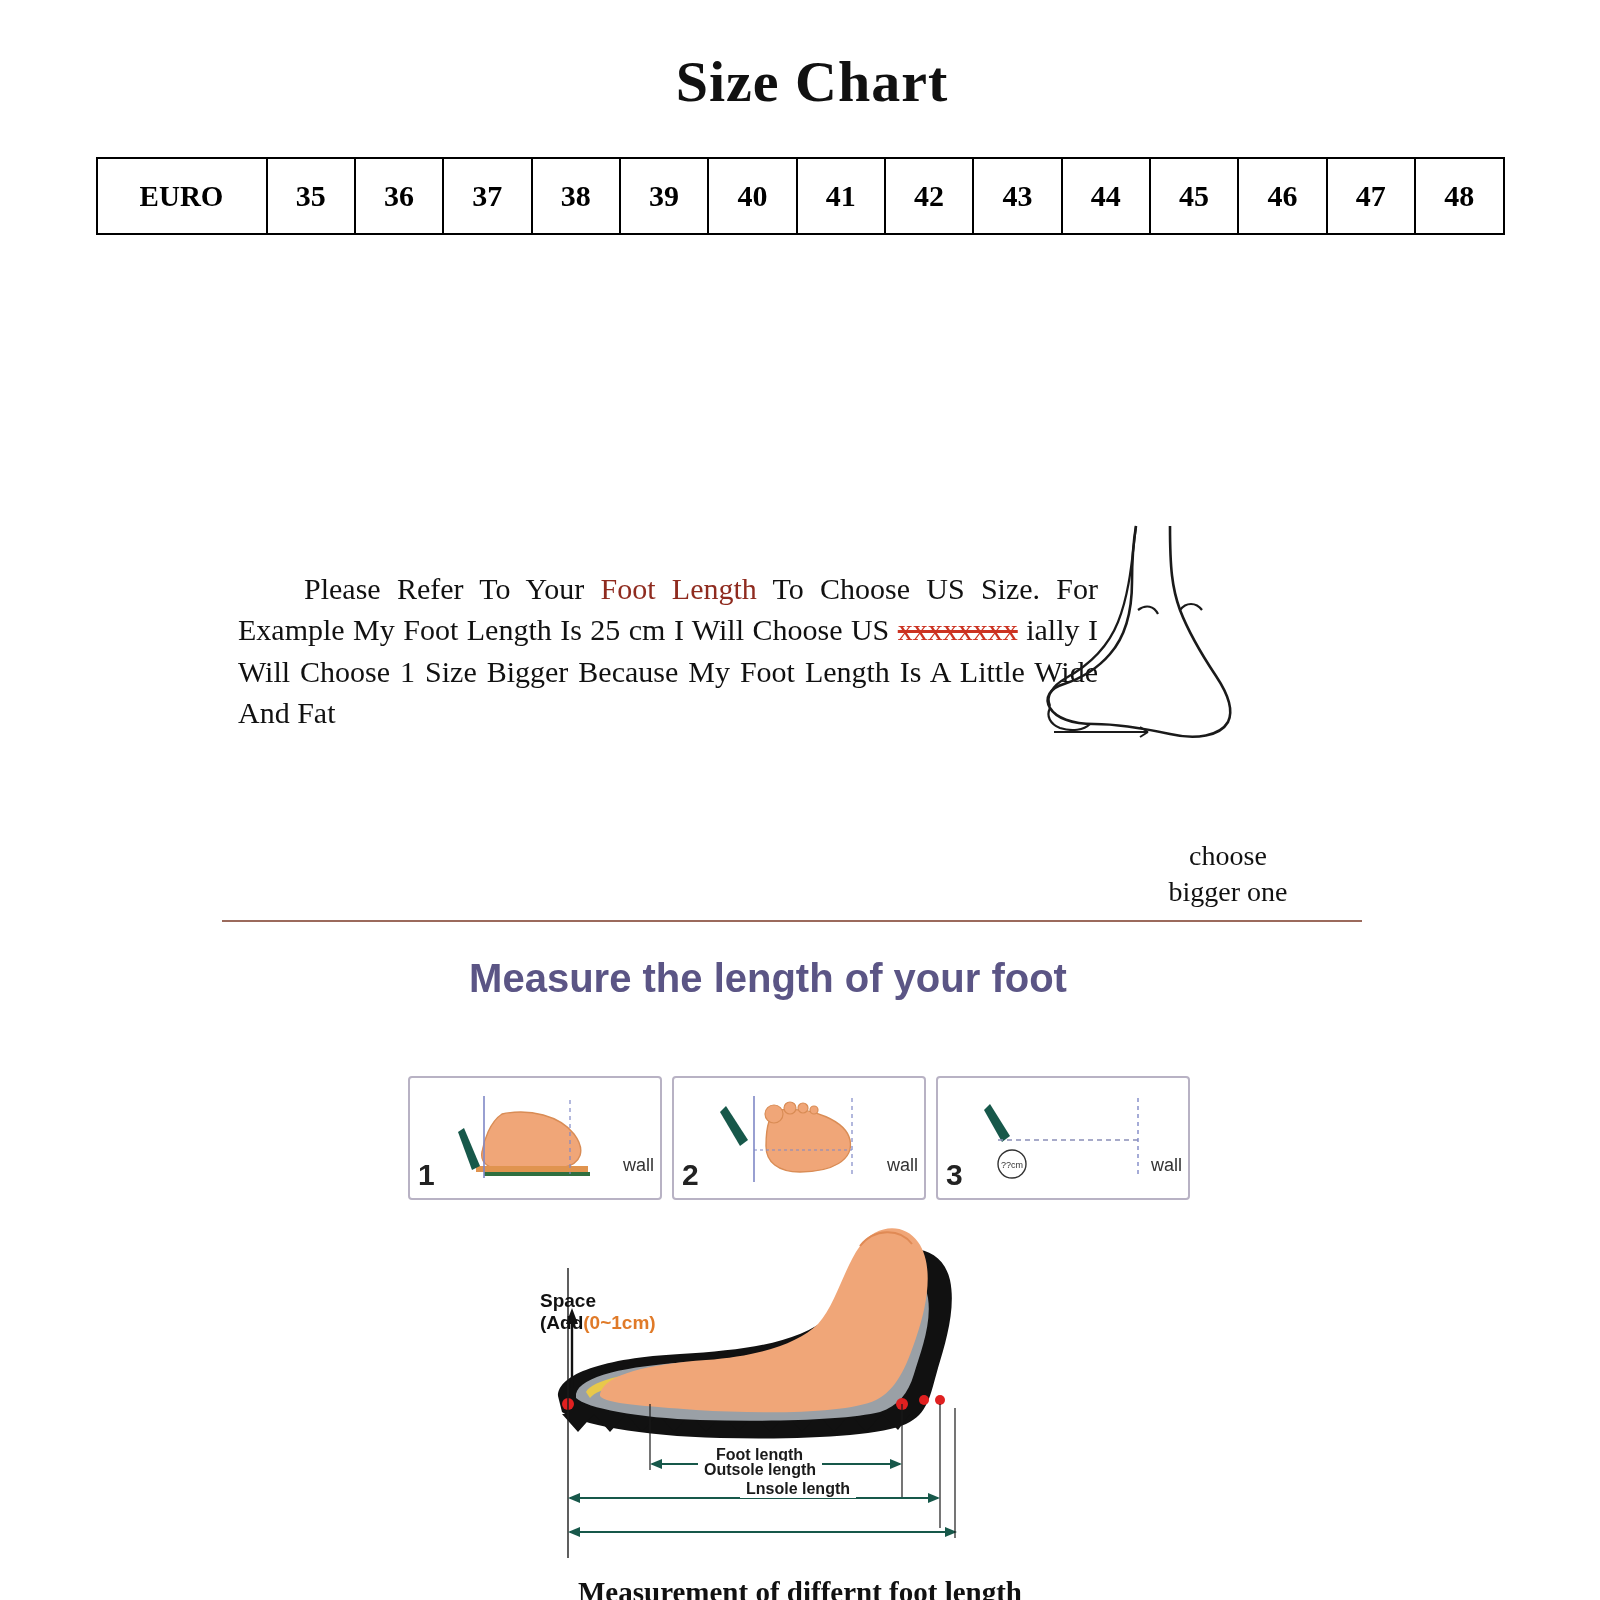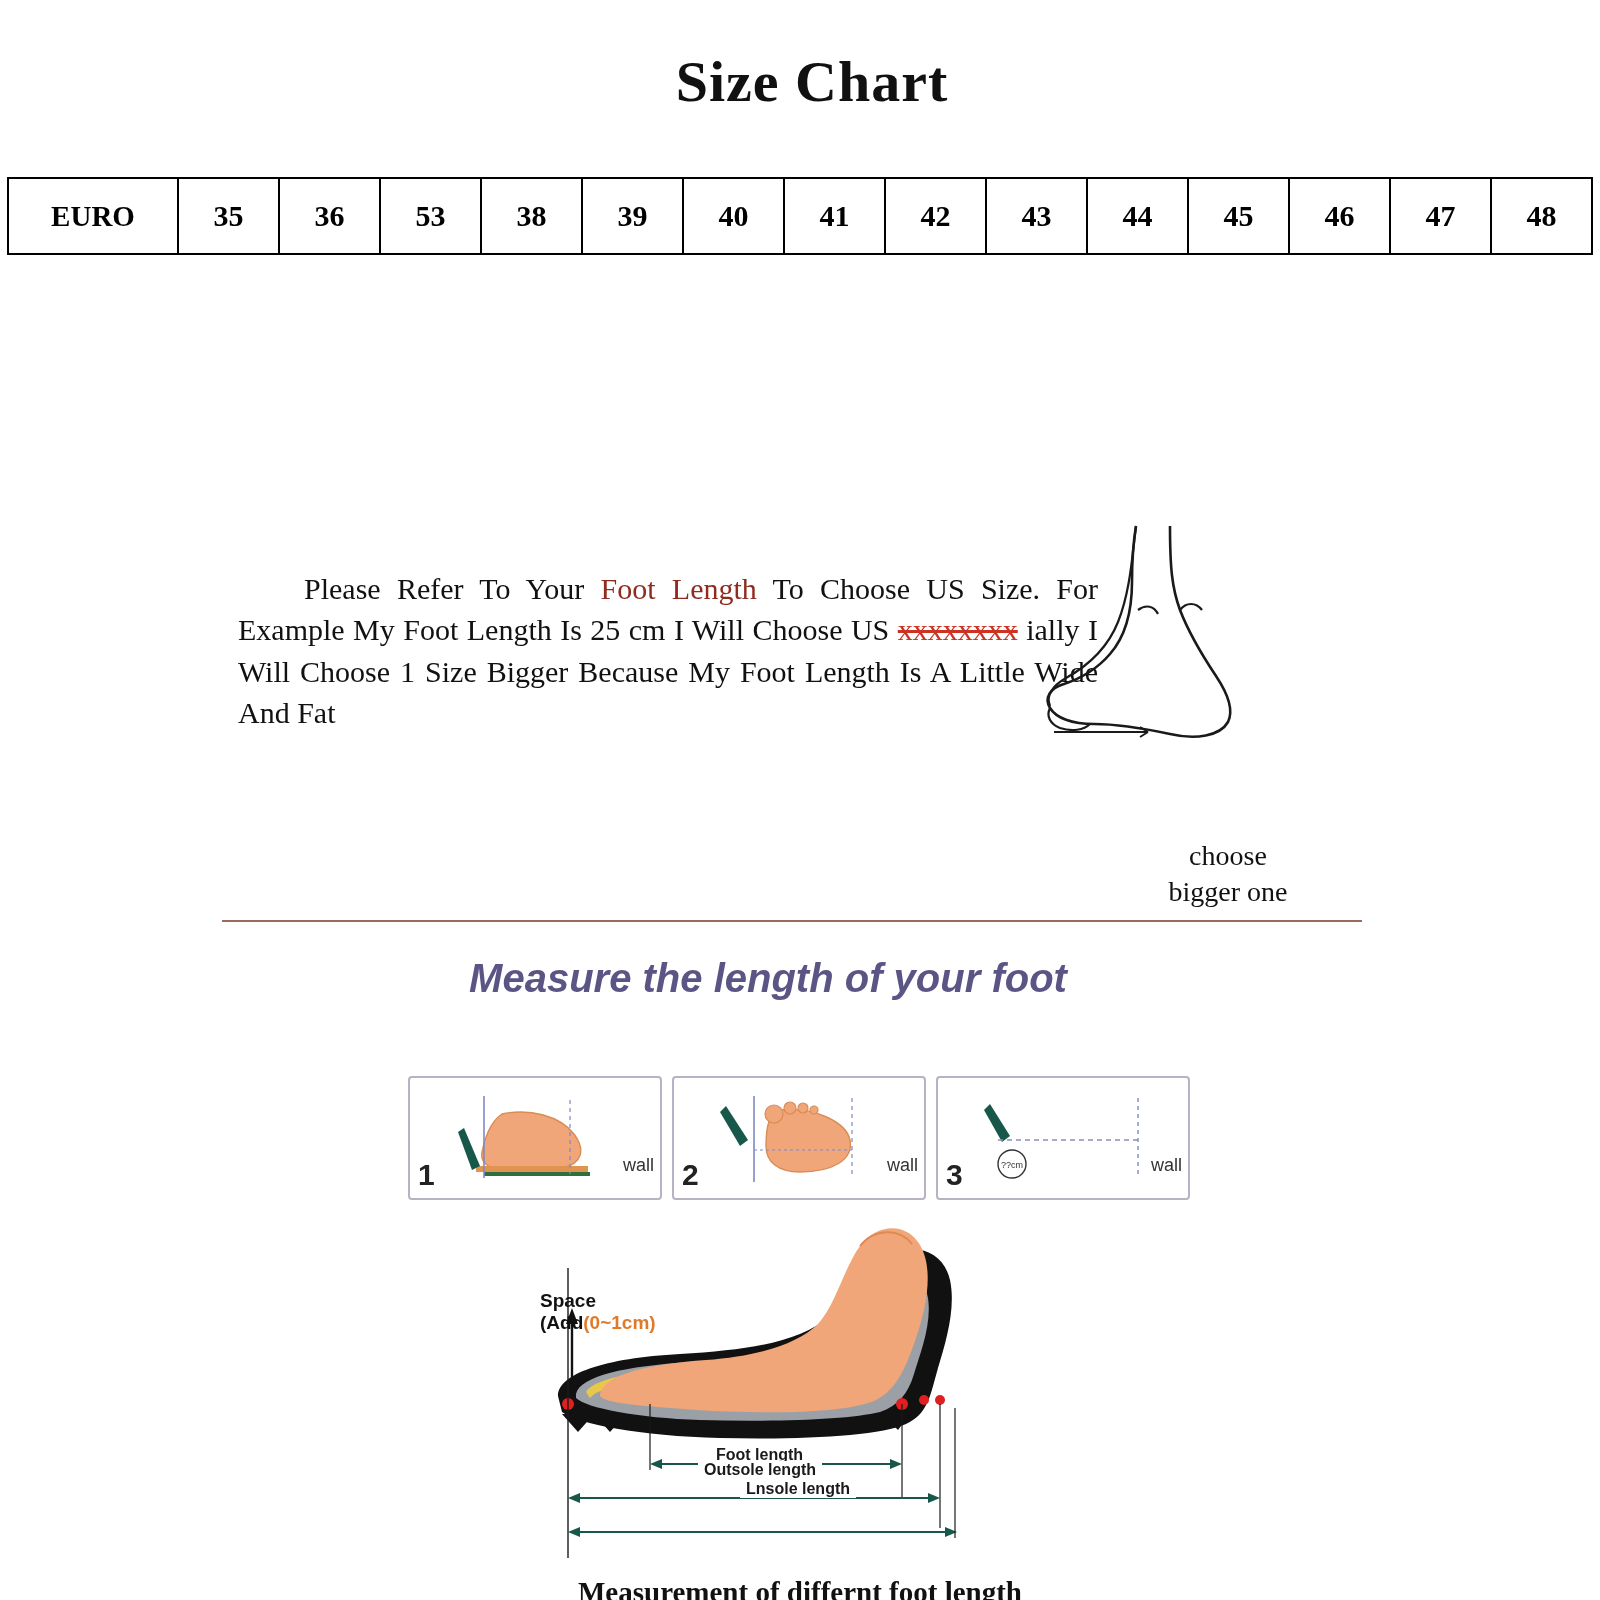--- a/index.html
+++ b/index.html
@@ -39,22 +39,22 @@
     font-size: 31px;
     margin-top: 44px;
     color: #111111;
   }
   .subtitle .hl {
     color: #8f2b1f;
   }
 
   
   .table-wrap {
-    margin: 62px auto 0 auto;
-    width: 1586px;
+    margin: 42px auto 0 auto;
+    width: 1409px;
   }
   table.size-table {
     border-collapse: collapse;
     width: 100%;
     table-layout: fixed;
   }
   table.size-table td {
     border: 2px solid #000000;
     text-align: center;
     font-family: "Liberation Serif", serif;
@@ -132,21 +132,20 @@
   }
 
   
   .measure-head {
     position: absolute;
     top: 908px;
     left: 0;
     width: 1536px;
     text-align: center;
     font-family: "Liberation Sans", sans-serif;
-    font-style: italic;
     font-weight: bold;
     font-size: 40px;
     color: #5b5585;
   }
 
   
   .steps {
     position: absolute;
     top: 1028px;
     left: 408px;
@@ -230,21 +229,21 @@
   <div class="title">Size Chart</div>
 
 
   <div class="table-wrap">
     <table class="size-table">
       <tbody>
           <tr class="euro-row">
         <td class="rowhead">EURO</td>
         <td>35</td>
         <td>36</td>
-        <td>53</td>
+        <td>37</td>
         <td>38</td>
         <td>39</td>
         <td>40</td>
         <td>41</td>
         <td>42</td>
         <td>43</td>
         <td>44</td>
         <td>45</td>
         <td>46</td>
         <td>47</td>

